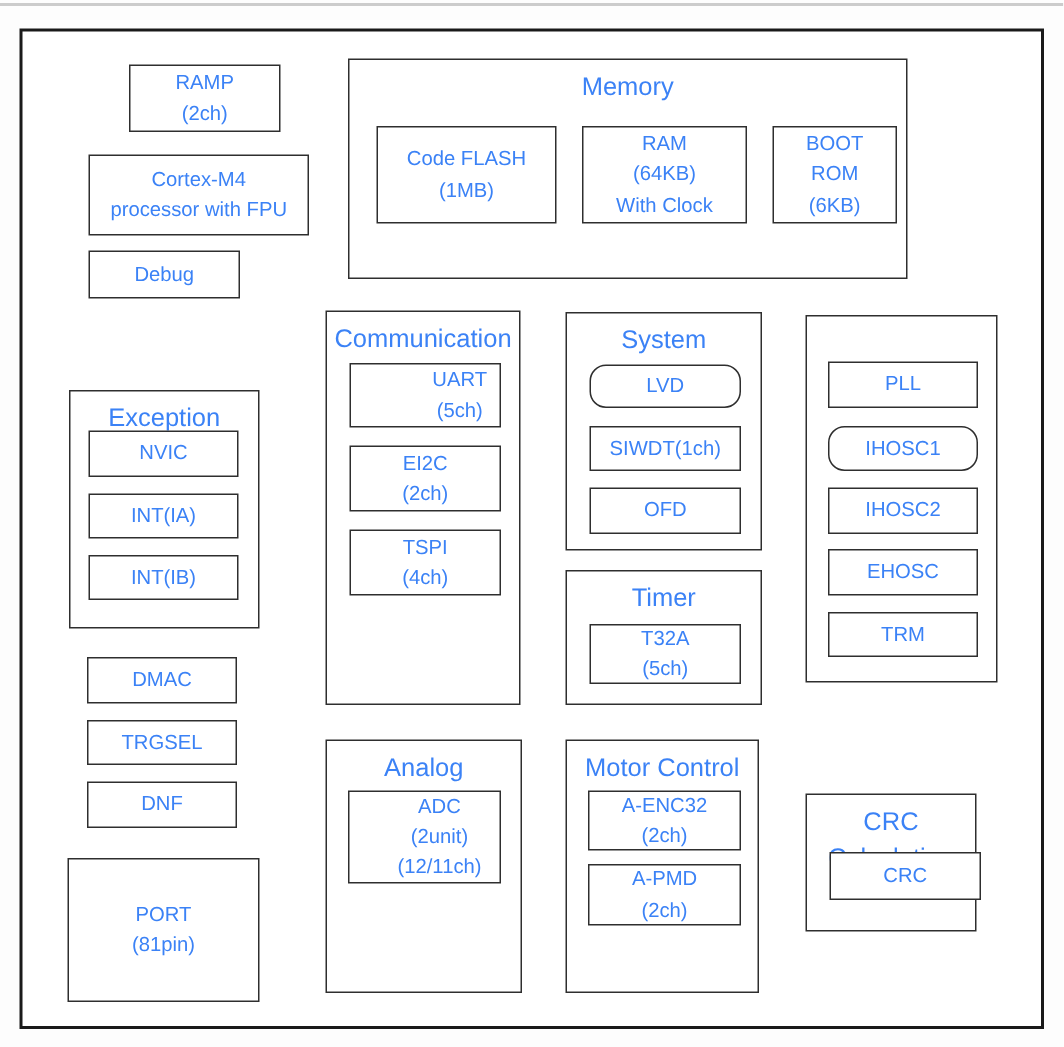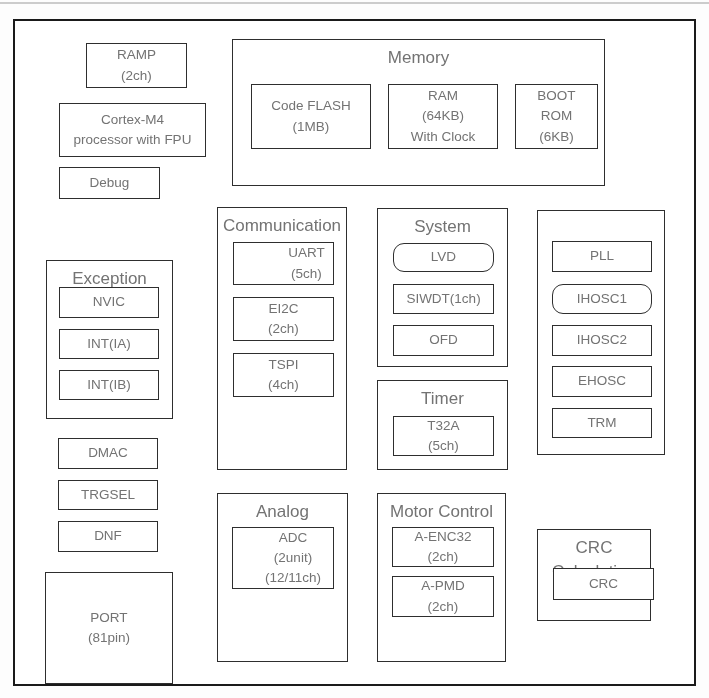--- a/index.html
+++ b/index.html
@@ -1,21 +1,21 @@
 <!DOCTYPE html>
 <html><head>
 <meta charset="utf-8">
 <style>
   html, body { margin: 0; padding: 0; background: #fdfdfd; }
   .canvas {
     position: relative;
     width: 709px; height: 698px;
     background: #fdfdfd;
     font-family: "Liberation Sans", sans-serif;
-    color: #737373;
+    color: #3b82f6;
     overflow: hidden;
     text-decoration: underline;
   }
   .top-rule {
     position: absolute; left: 0; top: 2px; width: 709px; height: 2px;
     background: #cccccc;
   }
   .chip {
     position: absolute; left: 13px; top: 19px; width: 683px; height: 667px;
     border: 2.5px solid #1a1a1a; background: #ffffff; box-sizing: border-box;
@@ -35,21 +35,21 @@
     position: absolute; left: 0; top: 6px; width: 100%;
     text-align: center; font-size: 17px; line-height: 1.4;
   }
   
   .b-ramp    { left: 86px;  top: 43px;  width: 101px; height: 45px; }
   .b-cortex  { left: 59px;  top: 103px; width: 147px; height: 54px; }
   .b-debug   { left: 59px;  top: 167px; width: 101px; height: 32px; }
   .b-dmac    { left: 58px;  top: 438px; width: 100px; height: 31px; }
   .b-trgsel  { left: 58px;  top: 480px; width: 100px; height: 30px; }
   .b-dnf     { left: 58px;  top: 521px; width: 100px; height: 31px; }
-  .b-port    { left: 45px;  top: 572px; width: 128px; height: 112px; }
+  .b-port    { left: 45px;  top: 572px; width: 128px; height: 96px; }
   
   .g-exception { left: 46px;  top: 260px; width: 127px; height: 159px; }
   .g-memory    { left: 232px; top: 39px;  width: 373px; height: 147px; }
   .g-comm      { left: 217px; top: 207px; width: 130px; height: 263px; }
   .g-system    { left: 377px; top: 208px; width: 131px; height: 159px; }
   .g-clock     { left: 537px; top: 210px; width: 128px; height: 245px; }
   .g-timer     { left: 377px; top: 380px; width: 131px; height: 90px; }
   .g-analog    { left: 217px; top: 493px; width: 131px; height: 169px; }
   .g-motor     { left: 377px; top: 493px; width: 129px; height: 169px; }
   .g-crc       { left: 537px; top: 529px; width: 114px; height: 92px; }

